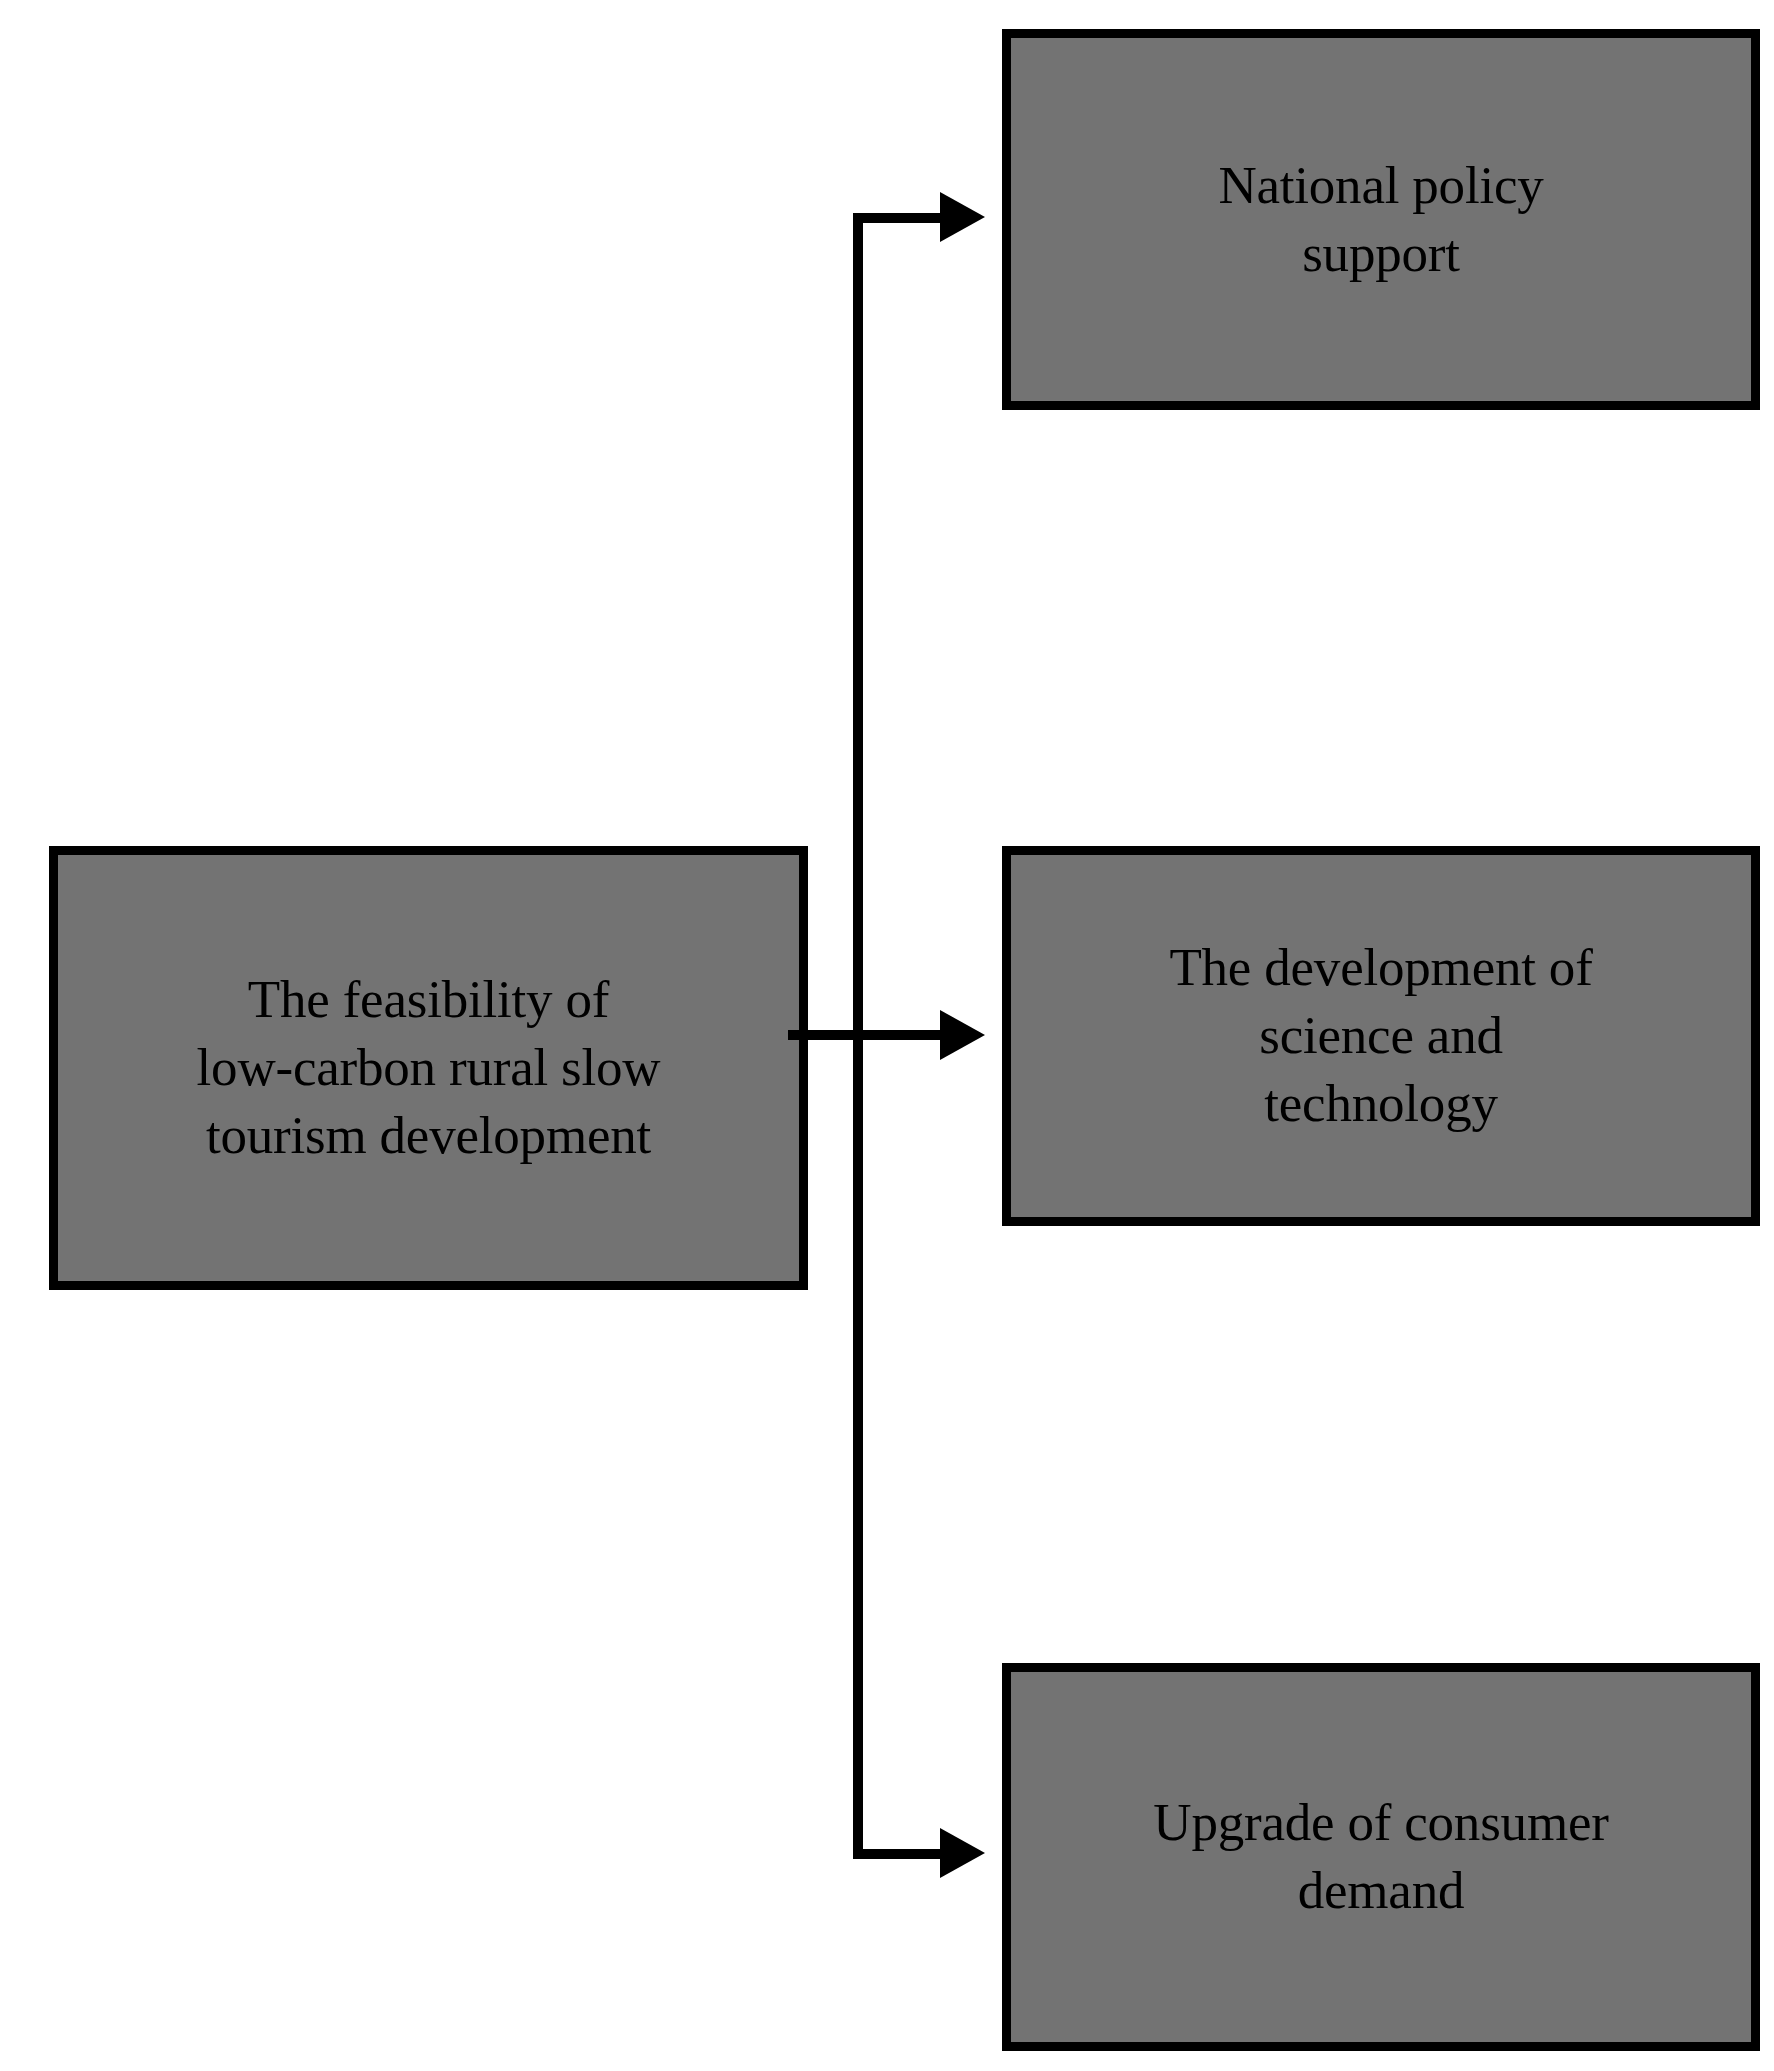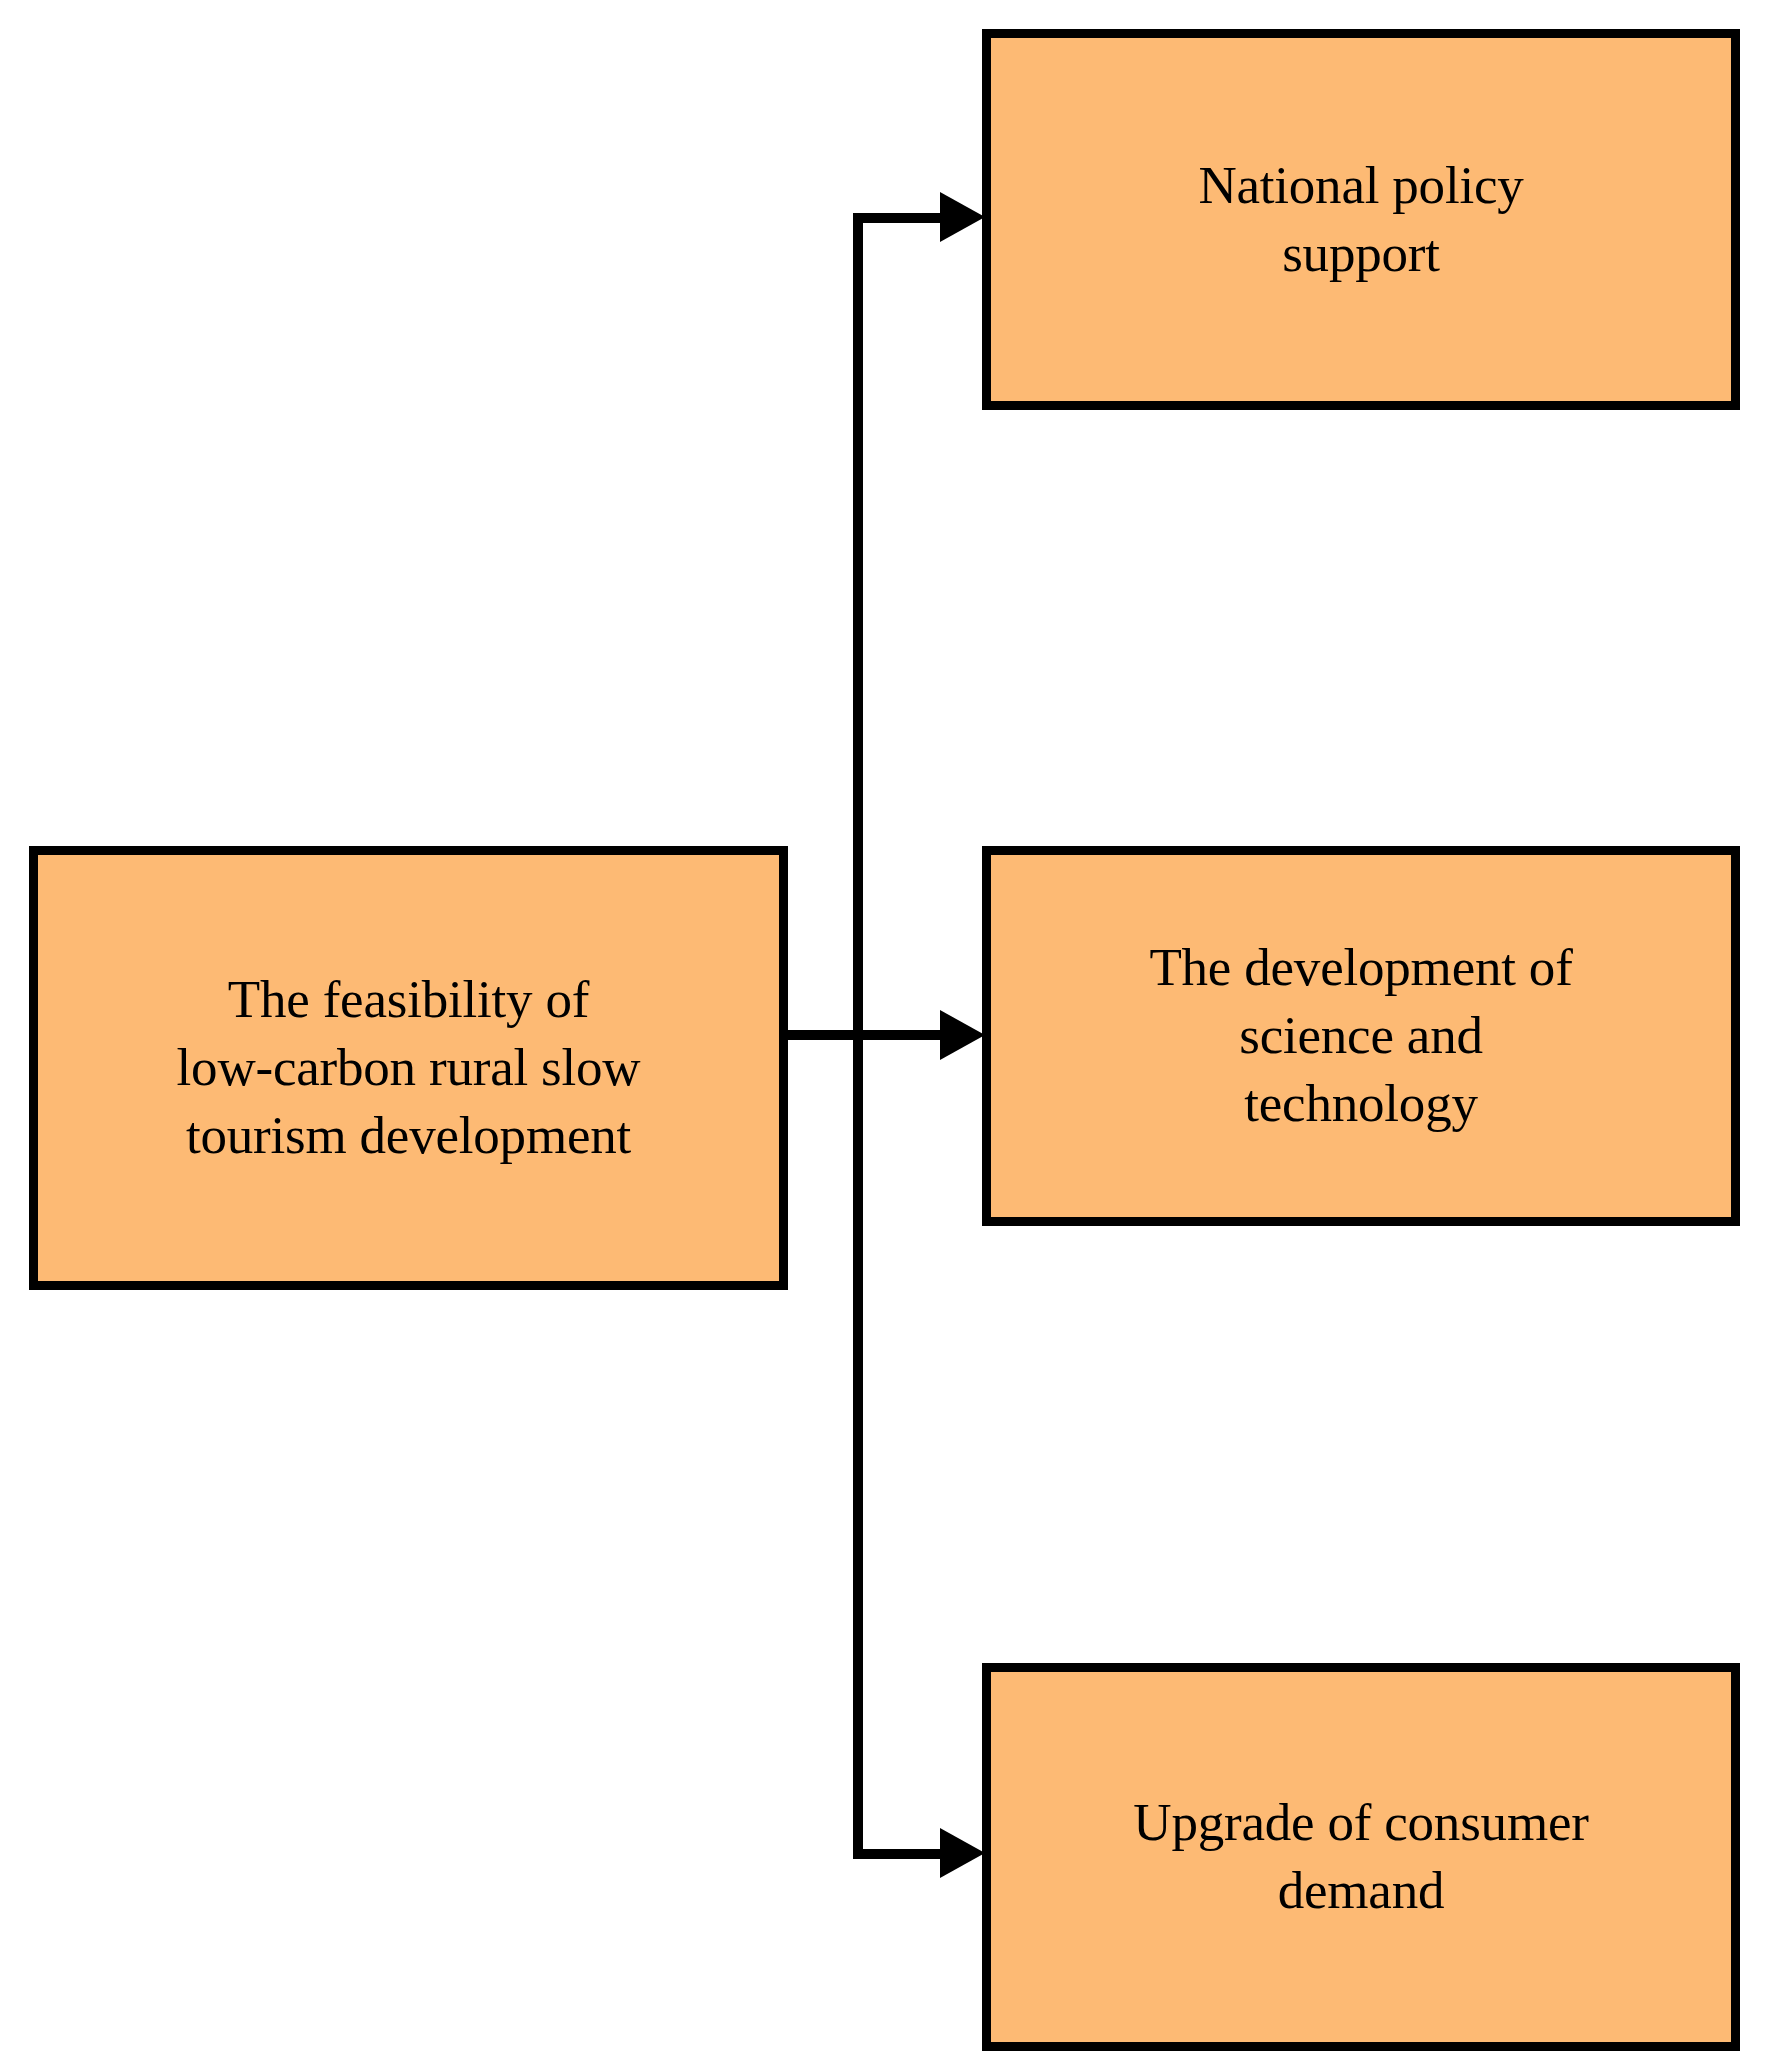--- a/index.html
+++ b/index.html
@@ -13,26 +13,27 @@
   #canvas {
     position: relative;
     width: 1774px;
     height: 2071px;
     background: #ffffff;
     overflow: hidden;
   }
   .node {
     position: absolute;
     box-sizing: border-box;
-    background: #fdba74;
+    background: #737373;
     border: 9.3px solid #000000;
     display: flex;
     align-items: center;
     justify-content: center;
     text-align: center;
+    margin-left: 20px;
   }
   .node-label {
     font-family: "Liberation Serif", "DejaVu Serif", serif;
     font-size: 53px;
     line-height: 1.28;
     color: #000000;
     white-space: pre-line;
     letter-spacing: -0.2px;
     padding: 0 13px;
   }

